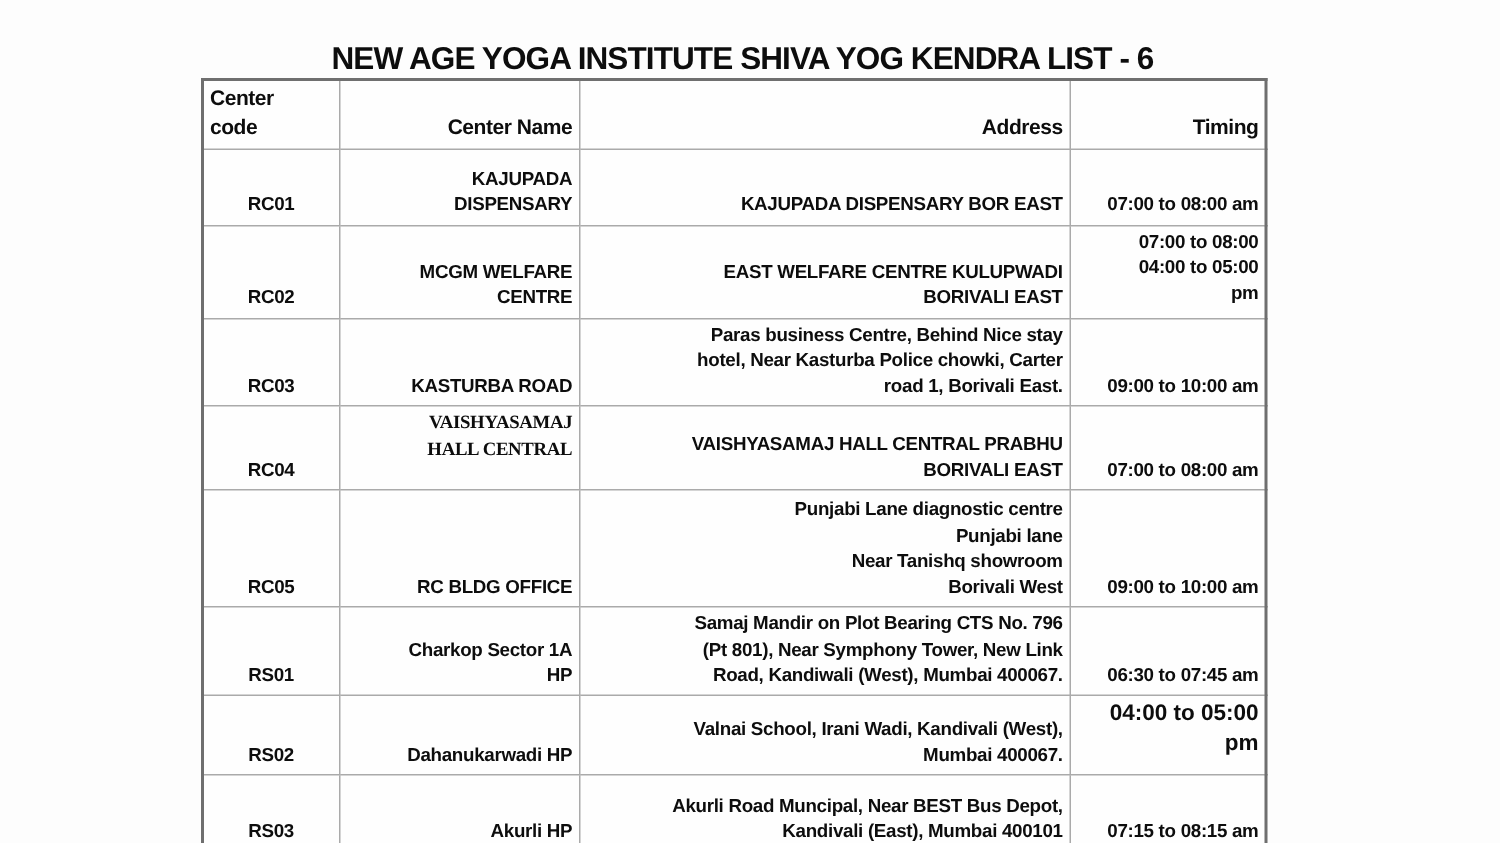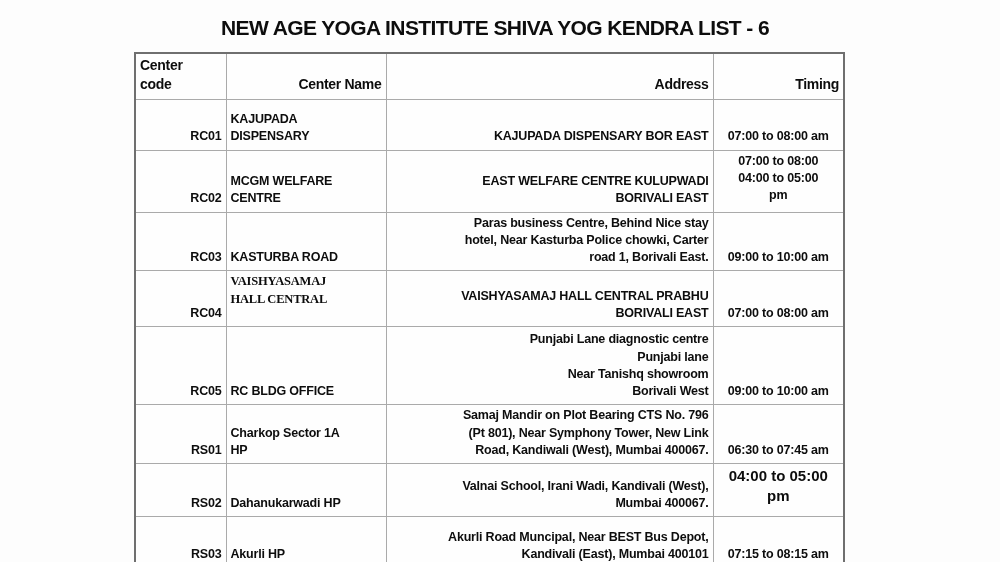--- a/index.html
+++ b/index.html
@@ -10,21 +10,21 @@
     width: 1000px;
     height: 562px;
     position: relative;
     background: #fdfdfd;
     font-family: "Liberation Sans", "DejaVu Sans", sans-serif;
     color: #0d0d0d;
     overflow: hidden;
   }
   .page-title {
     position: absolute;
-    top: 16px;
+    top: 28px;
     left: 0;
     width: 990px;
     text-align: center;
     font-size: 21px;
     font-weight: 700;
     letter-spacing: -0.6px;
     white-space: nowrap;
   }
   table.center-list {
     position: absolute;
@@ -55,24 +55,24 @@
   thead tr { height: 46px; }
   th {
     font-size: 14px;
     text-align: right;
     letter-spacing: -0.3px;
   }
   th.code {
     text-align: left;
     vertical-align: top;
   }
-  td.code { text-align: right; }
-  td.name { text-align: left; }
+  td.code { text-align: center; }
+  td.name { text-align: right; }
   td.address { text-align: right; }
-  td.timing { text-align: center; }
+  td.timing { text-align: right; }
 
   tbody tr:nth-child(1) { height: 51px; }
   tbody tr:nth-child(2) { height: 62px; }
   tbody tr:nth-child(3) { height: 53px; }
   tbody tr:nth-child(4) { height: 56px; }
   tbody tr:nth-child(5) { height: 78px; }
   tbody tr:nth-child(6) { height: 53px; }
   tbody tr:nth-child(7) { height: 53px; }
   tbody tr:nth-child(8) { height: 52px; }
 

